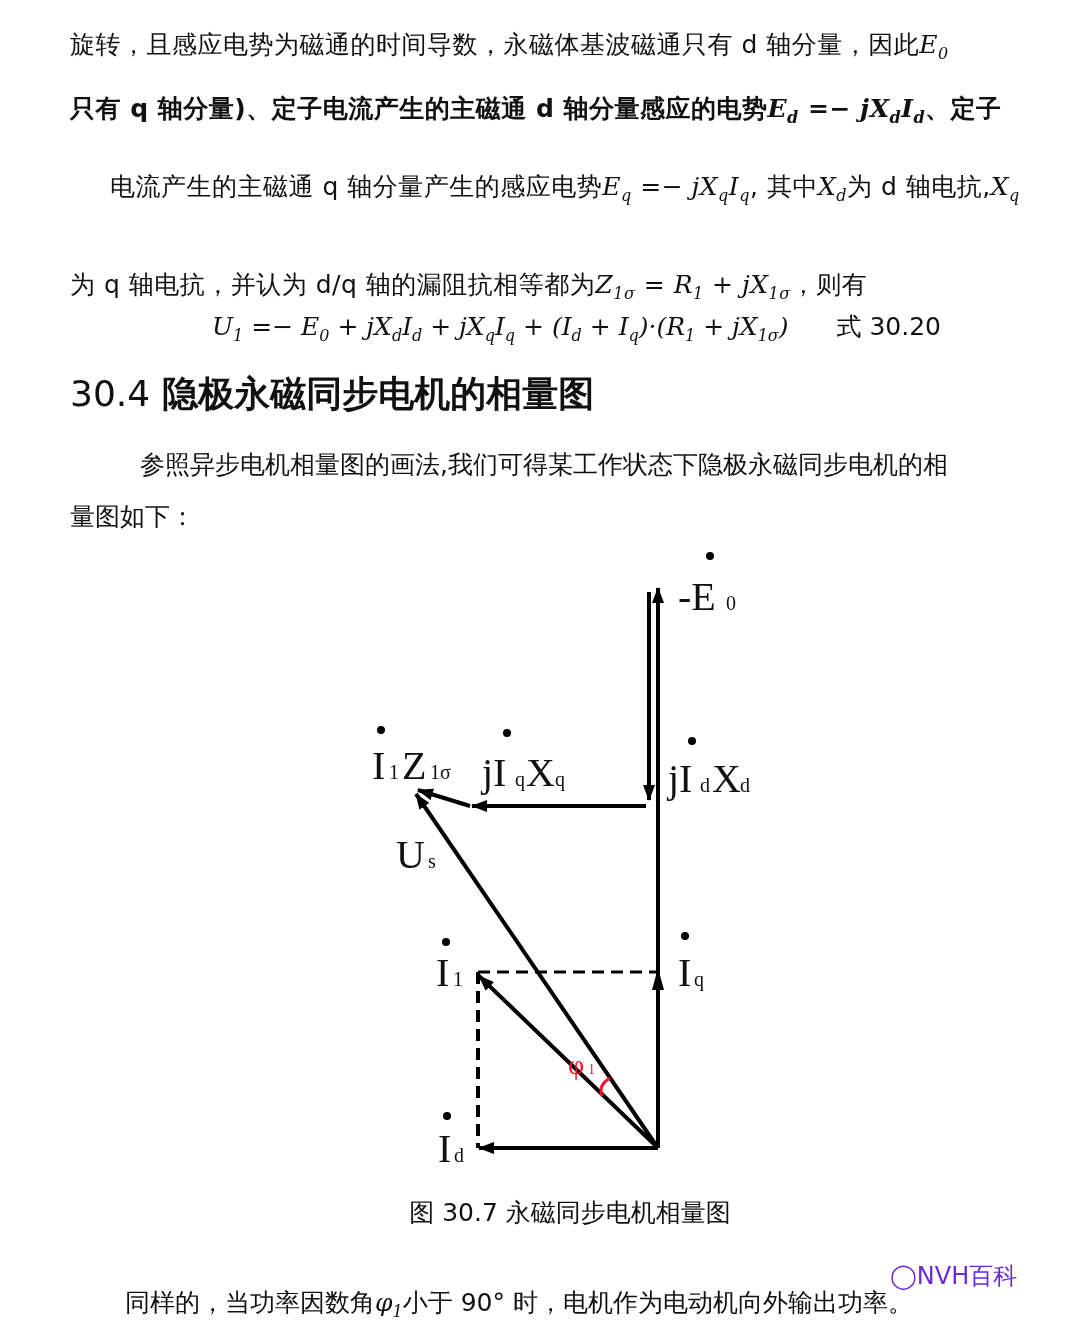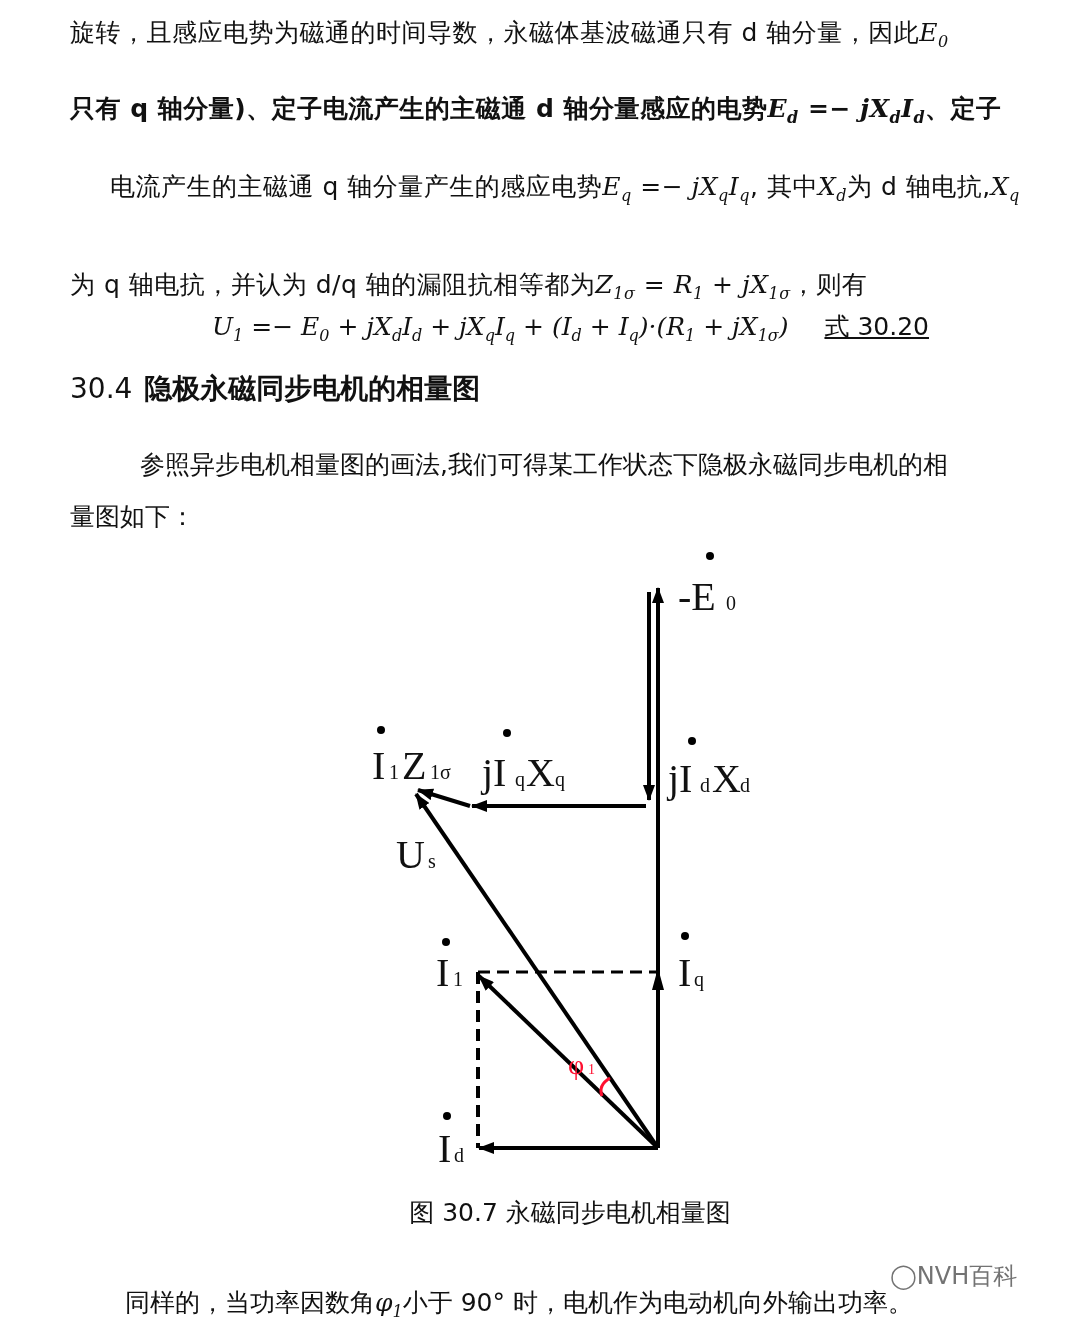--- a/index.html
+++ b/index.html
@@ -1,33 +1,33 @@
 <!DOCTYPE html>
 <html><head>
 <meta charset="utf-8">
 <style>
   html, body { margin: 0; padding: 0; background: #ffffff; }
   body { width: 1080px; height: 1325px; position: relative; overflow: hidden; color: #111; font-family: "DejaVu Sans", "Liberation Sans", sans-serif; }
   .line { position: absolute; left: 70px; font-size: 25px; white-space: nowrap; letter-spacing: 0.5px; }
   .m { font-family: "DejaVu Serif", "Liberation Serif", serif; font-style: italic; }
   .m sub { font-size: 16px; }
   .eq { position: absolute; left: 212px; top: 310px; font-size: 25px; white-space: nowrap; }
-  .eq .tag { font-family: "DejaVu Sans", sans-serif; font-style: normal; margin-left: 28px; text-decoration: underline; }
-  .heading { position: absolute; left: 70px; top: 370px; font-size: 28px; font-weight: bold; }
+  .eq .tag { font-family: "DejaVu Sans", sans-serif; font-style: normal; margin-left: 40px; }
+  .heading { position: absolute; left: 70px; top: 370px; font-size: 36px; font-weight: bold; }
   .heading .num { font-weight: normal; margin-right: 12px; }
   .para { position: absolute; left: 70px; font-size: 25px; white-space: nowrap; }
   .caption { position: absolute; left: 0; width: 1140px; text-align: center; top: 1196px; font-size: 25px; }
-  .watermark { position: absolute; left: 890px; top: 1260px; font-size: 24px; color: #737373; }
+  .watermark { position: absolute; left: 890px; top: 1260px; font-size: 24px; color: #6d28d9; }
   svg { position: absolute; left: 0; top: 0; }
   .lbl { font-family: "Liberation Serif", "DejaVu Serif", serif; fill: #111; }
 </style>
 </head>
 <body>
 
-<div class="line" style="top:16px;text-align:right;">
+<div class="line" style="top:28px;text-align:right;">
   <span>旋转，且感应电势为磁通的时间导数，永磁体基波磁通只有 d 轴分量，因此</span><span class="m"><span>E</span><sub>0</sub></span>
 </div>
 <div class="line" style="top:92px;font-weight:bold;">
   <span>只有 q 轴分量)、定子电流产生的主磁通 d 轴分量感应的电势</span><span class="m">E<sub>d</sub> =− jX<sub>d</sub>I<sub>d</sub></span><span>、定子</span>
 </div>
 <div class="line" style="top:170px;margin-left:40px;">
   <span>电流产生的主磁通 q 轴分量产生的感应电势</span><span class="m">E<sub>q</sub> =− jX<sub>q</sub>I<sub>q</sub></span><span>, 其中</span><span class="m"><span>X</span><sub>d</sub></span><span>为 d 轴电抗,</span><span class="m"><span>X</span><sub>q</sub></span>
 </div>
 <div class="line" style="top:228px;margin-top:40px;">
   <span>为 q 轴电抗，并认为 d/q 轴的漏阻抗相等都为</span><span class="m">Z<sub>1σ</sub> = R<sub>1</sub> + jX<sub>1σ</sub></span><span>，则有</span>

